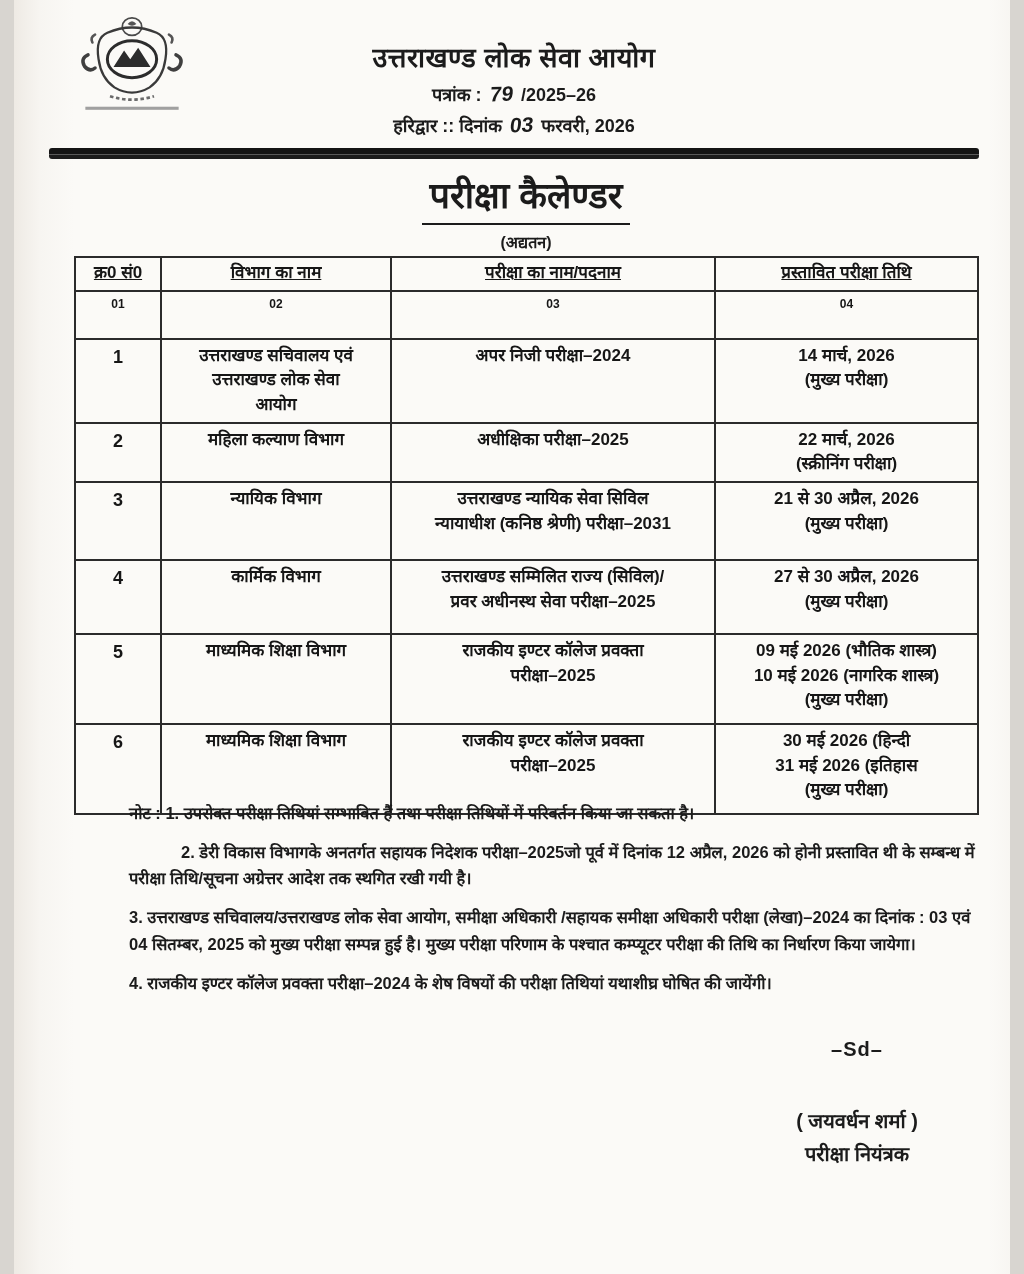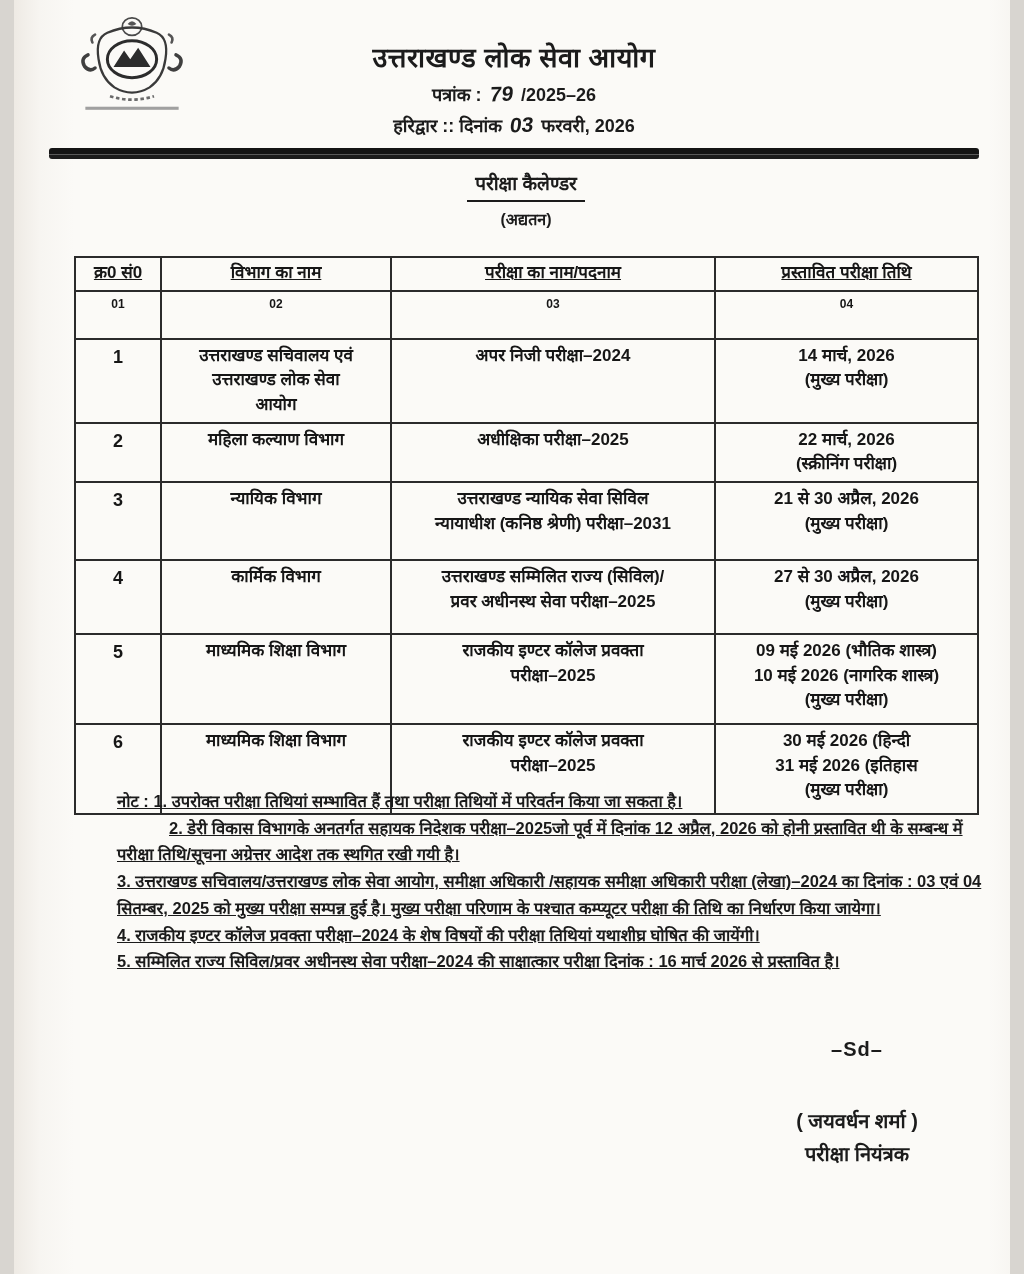--- a/index.html
+++ b/index.html
@@ -13,21 +13,21 @@
     overflow:hidden;
   }
   .hdr-center{position:absolute;left:250px;top:38px;width:500px;text-align:center;}
   .org-name{font-size:27px;font-weight:bold;letter-spacing:.5px;}
   .hdr-line{font-size:18px;font-weight:bold;margin-top:7px;}
   .handwr{display:inline-block;font-size:21px;font-weight:bold;transform:skewX(-8deg) rotate(-2deg);padding:0 3px;}
   .logo{position:absolute;left:52px;top:12px;width:132px;height:112px;}
   .bar{position:absolute;left:35px;top:148px;width:930px;height:11px;border-radius:3px;
        background:linear-gradient(#141414 0 55%,#5a5a5a 55% 68%,#1c1c1c 68% 100%);}
   .title-wrap{position:absolute;left:0;top:170px;width:1024px;text-align:center;}
-  .doc-title{display:inline-block;font-size:19px;font-weight:bold;border-bottom:2.5px solid #1b1b1b;padding:0 8px 4px;}
+  .doc-title{display:inline-block;font-size:36px;font-weight:bold;border-bottom:2.5px solid #1b1b1b;padding:0 8px 4px;}
   .doc-sub{margin-top:6px;font-size:16px;font-weight:bold;}
   table.cal{
     position:absolute;left:60px;top:256px;width:903px;
     border-collapse:collapse;table-layout:fixed;
     font-size:17px;font-weight:bold;color:#161616;
   }
   table.cal th,table.cal td{
     border:2px solid #2b2b2b;
     padding:4px 6px;
     text-align:center;
@@ -35,21 +35,21 @@
     white-space:pre-line;
     line-height:1.45;
   }
   table.cal th{height:22px;padding-top:3px;text-decoration:underline;}
   tr.nums td{height:38px;font-size:12px;}
   tr.r1 td{height:74px;} tr.r2 td{height:48px;} tr.r3 td{height:68px;}
   tr.r4 td{height:64px;} tr.r5 td{height:80px;} tr.r6 td{height:80px;}
   col.c1{width:86px;} col.c2{width:230px;} col.c3{width:324px;} col.c4{width:263px;}
   .serial{font-size:18px;}
   .notes{position:absolute;left:103px;top:788px;width:872px;font-size:16.5px;font-weight:bold;line-height:1.62;}
-  .note-item{margin:0;text-decoration:underline;}
+  .note-item{margin:12px;}
   .note-item.indent{text-indent:52px;}
   .sig{position:absolute;left:718px;top:1038px;width:250px;text-align:center;font-weight:bold;}
   .sig-sd{font-size:20px;letter-spacing:1px;}
   .sig-name{margin-top:46px;font-size:20px;}
   .sig-desig{margin-top:6px;font-size:20px;}
 </style>
 </head>
 <body>
 
 <div class="page">
@@ -160,21 +160,20 @@
 (मुख्य परीक्षा)</td>
     </tr>
   </tbody>
     </table>
 
   <div class="notes">
     <p class="note-item">नोट : 1. उपरोक्त परीक्षा तिथियां सम्भावित हैं तथा परीक्षा तिथियों में परिवर्तन किया जा सकता है।</p>
     <p class="note-item indent">2. डेरी विकास विभागके अनतर्गत सहायक निदेशक परीक्षा–2025जो पूर्व में दिनांक 12 अप्रैल, 2026 को होनी प्रस्तावित थी के सम्बन्ध में परीक्षा तिथि/सूचना अग्रेत्तर आदेश तक स्थगित रखी गयी है।</p>
     <p class="note-item">3. उत्तराखण्ड सचिवालय/उत्तराखण्ड लोक सेवा आयोग, समीक्षा अधिकारी /सहायक समीक्षा अधिकारी परीक्षा (लेखा)–2024 का दिनांक : 03 एवं 04 सितम्बर, 2025 को मुख्य परीक्षा सम्पन्न हुई है। मुख्य परीक्षा परिणाम के पश्चात कम्प्यूटर परीक्षा की तिथि का निर्धारण किया जायेगा।</p>
     <p class="note-item">4. राजकीय इण्टर कॉलेज प्रवक्ता परीक्षा–2024 के शेष विषयों की परीक्षा तिथियां यथाशीघ्र घोषित की जायेंगी।</p>
-    <p class="note-item">5. सम्मिलित राज्य सिविल/प्रवर अधीनस्थ सेवा परीक्षा–2024 की साक्षात्कार परीक्षा दिनांक : 16 मार्च 2026 से प्रस्तावित है।</p>
   </div>
 
   <div class="sig">
     <div class="sig-sd">–Sd–</div>
     <div class="sig-name">( जयवर्धन शर्मा )</div>
     <div class="sig-desig">परीक्षा नियंत्रक</div>
   </div>
 
 </div>
 

